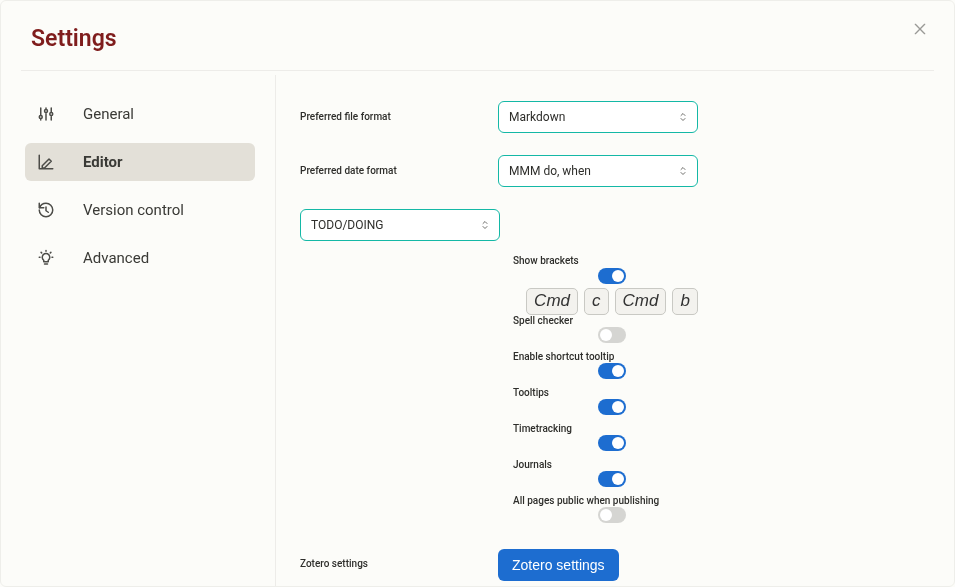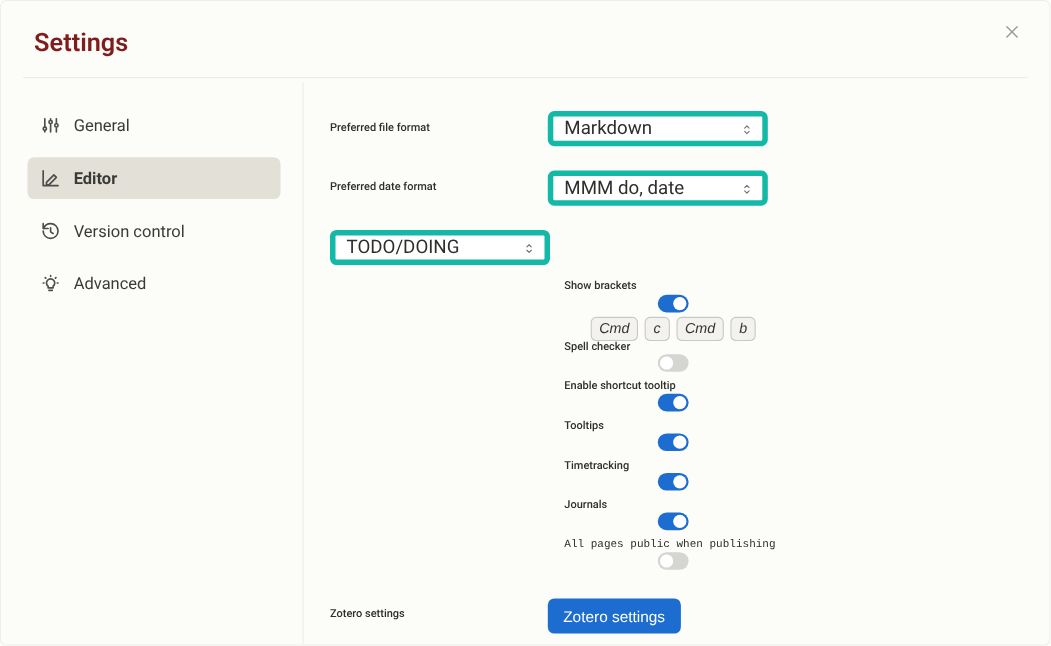--- a/index.html
+++ b/index.html
@@ -4,45 +4,45 @@
 <style>
   * { box-sizing: border-box; }
   html, body { margin:0; padding:0; font-family: -apple-system, BlinkMacSystemFont, "Segoe UI", Roboto, Helvetica, Arial, sans-serif; color:#2a2a2a; background:#fcfcf9; }
   .window { width:955px; height:587px; position:relative; background:#fcfcf9; border:1px solid #eeeeea; border-radius:6px; overflow:hidden; }
   .close { position:absolute; top:18px; right:22px; width:24px; height:24px; display:flex; align-items:center; justify-content:center; cursor:pointer; }
   .close svg { width:16px; height:16px; stroke:#9a9a97; }
   .title { font-size:23px; font-weight:600; color:#7f1d1d; padding:24px 0 18px 30px; }
   .ruler { height:0; border-top:1px solid #edece9; margin:0 20px; }
   .body { display:flex; margin-top:4px; }
   .sidebar { width:275px; padding:20px 20px 20px 24px; border-right:1px solid #edece9; min-height:500px; }
-  .sidebar-item { display:flex; align-items:center; gap:12px; padding:10px 12px; border-radius:6px; font-size:15px; color:#3a3a36; cursor:pointer; margin-bottom:10px; }
+  .sidebar-item { display:flex; align-items:center; gap:28px; padding:10px 12px; border-radius:6px; font-size:15px; color:#3a3a36; cursor:pointer; margin-bottom:10px; }
   .sidebar-item.active { background:#e3e0d8;font-weight:bold; }
   .sidebar-item .icon { width:18px; height:18px; display:inline-flex; align-items:center; justify-content:center; }
   .sidebar-item .icon svg { stroke:#4c4c48; }
   .main { flex:1; padding:20px 30px 20px 24px; }
   .row { display:flex; align-items:center; }
   .row.form { min-height:44px; }
   .row.toggle { min-height:36px; }
   .label { width:198px; font-size:10px; color:#2e2e2b; font-weight:500; display:flex; align-items:center; gap:7px; line-height:1.25; }
   .label.multiline { width:198px; }
   .control { flex:0 0 auto; }
-  .select { width:200px; height:32px; border:5px solid #14b8a6; background:#fff; border-radius:6px; position:relative; display:flex; align-items:center; padding:0 28px 0 10px; font-size:17px; color:#2e2e2b; cursor:pointer; }
+  .select { width:200px; height:32px; border:1px solid #14b8a6; background:#fff; border-radius:6px; position:relative; display:flex; align-items:center; padding:0 28px 0 10px; font-size:12px; color:#2e2e2b; cursor:pointer; }
   .select .chev { position:absolute; right:8px; top:50%; transform:translateY(-50%); width:12px; height:14px; }
   .select .chev svg { stroke:#6f6f6c; }
   .row + .row.form { margin-top:10px; }
   .row.toggle + .row.toggle, .row.form + .row.toggle { margin-top:0px;flex-direction:column; }
   .spacer { flex:1; }
   .switch { position:relative; width:28px; height:16px; border-radius:999px; background:#d5d5d2; display:inline-block; cursor:pointer; }
   .switch .knob { position:absolute; top:2px; left:2px; width:12px; height:12px; background:#fff; border-radius:50%; transition:left .15s; }
   .switch.on { background:#1d6dd0; }
   .switch.on .knob { left:14px; }
   .info-icon { width:15px; height:15px; display:inline-flex; align-items:center; justify-content:center; }
   .info-icon svg { width:15px; height:15px; }
   .kbd-cluster { display:flex; gap:6px; align-items:center; }
-  .kbd { font-family: -apple-system, BlinkMacSystemFont, "Segoe UI", sans-serif; font-size:13px; font-style:italic; padding:2px 7px 3px; border:1px solid #c9c9c4; background:#f3f2ee; border-radius:5px; color:#333; min-width:20px; text-align:center; }
+  .kbd { font-family: -apple-system, BlinkMacSystemFont, "Segoe UI", sans-serif; font-size:17px; font-style:italic; padding:2px 7px 3px; border:1px solid #c9c9c4; background:#f3f2ee; border-radius:5px; color:#333; min-width:20px; text-align:center; }
   .btn { background:#1d6dd0; color:#fff; font-size:14px; font-weight:500; padding:8px 14px; border:none; border-radius:6px; cursor:pointer; }
 </style>
 </head>
 <body>
 
 <div class="window">
 
   <div class="close">
     <span>
       <svg viewBox="0 0 24 24" fill="none" stroke-width="2" stroke-linecap="round">
@@ -114,21 +114,21 @@
                 </svg>
             </span>
           </div>
         </div>
       </div>
 
       <div class="row form">
         <div class="label">Preferred date format</div>
         <div class="control">
           <div class="select">
-            <span>MMM do, date</span>
+            <span>MMM do, when</span>
             <span class="chev">
               <svg viewBox="0 0 24 24" width="12" height="14" fill="none" stroke-width="2" stroke-linecap="round" stroke-linejoin="round">
                   <path d="M8 9l4-4 4 4M8 15l4 4 4-4"></path>
                 </svg>
             </span>
           </div>
         </div>
       </div>
 
       <div class="row form">
@@ -187,21 +187,21 @@
         </div>
       </div>
 
       <div class="row toggle">
         <div class="label">Journals</div>
         <div class="control">
           <span class="switch on"><span class="knob"></span></span>
         </div>
       </div>
 
-      <div class="row toggle" style="align-items:center;min-height:44px;font-family:Liberation Mono, monospace;">
+      <div class="row toggle" style="align-items:center;min-height:44px;">
         <div class="label multiline">All pages public when publishing</div>
         <div class="control">
           <span class="switch"><span class="knob"></span></span>
         </div>
       </div>
 
       <div class="row form" style="margin-top:4px;">
         <div class="label">Zotero settings</div>
         <div class="control">
           <button class="btn">Zotero settings</button>

